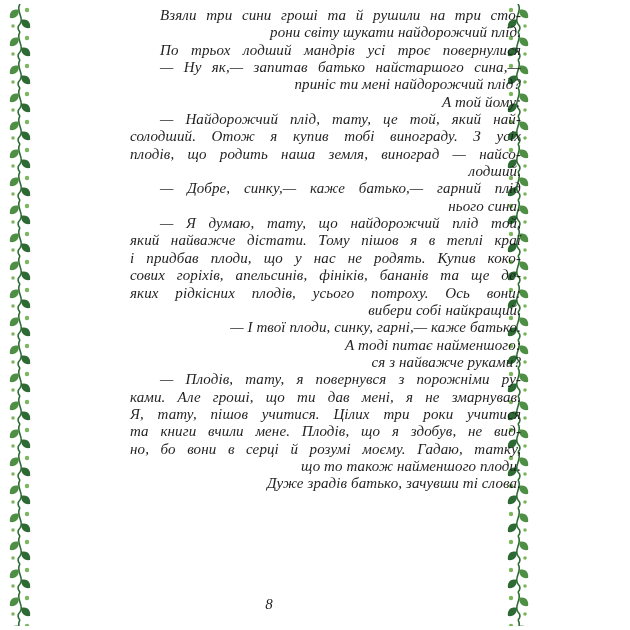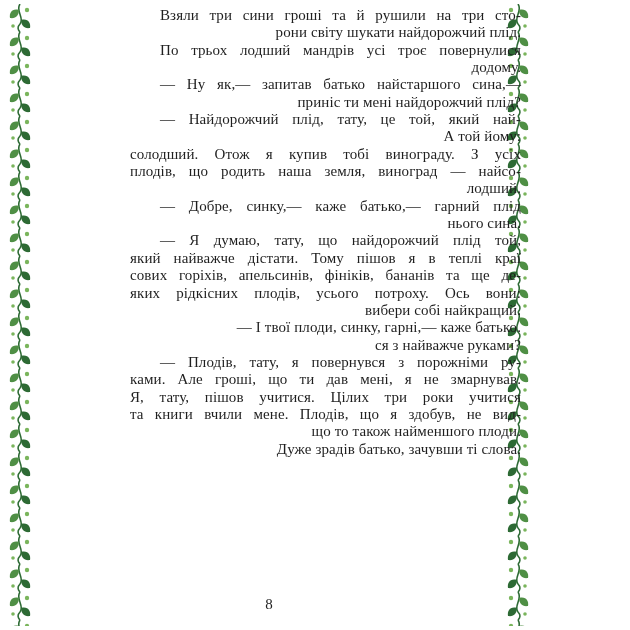--- a/index.html
+++ b/index.html
@@ -8,21 +8,21 @@
     --orn-mid:#4f8f45;
     --orn-light:#7ab55c;
     --page-bg:#ffffff;
   }
   html,body{margin:0;padding:0;}
   body{
     width:630px;height:630px;overflow:hidden;
     background:var(--page-bg);
     font-family:"Liberation Serif", serif;
   }
-  .page{position:relative;width:538px;height:630px;background:var(--page-bg);}
+  .page{position:relative;width:538px;height:630px;background:var(--page-bg);font-style:italic;}
   .ornament{position:absolute;top:4px;width:26px;height:622px;}
   .ornament.left{left:7px;}
   .ornament.right{right:7px;transform:scaleX(-1);}
   .text-block{
     position:absolute;left:130px;top:7px;width:391px;
   }
   .line{
     font-size:15px;line-height:17.35px;color:var(--text-color);
     letter-spacing:0.1px;
     text-align:right;
@@ -53,40 +53,42 @@
   </svg>
 
   <svg class="ornament right" viewBox="0 0 26 622" preserveAspectRatio="none" xmlns="http://www.w3.org/2000/svg">
     <rect x="0" y="0" width="26" height="622" fill="url(#leafpat)"></rect>
   </svg>
 
   <main class="text-block">
       <div class="line just ind">Взяли три сини гроші та й рушили на три сто-</div>
       <div class="line">рони світу шукати найдорожчий плід.</div>
       <div class="line just ind">По трьох лодший мандрів усі троє повернулися</div>
-      <div class="line">додому.</div>
       <div class="line just ind">— Ну як,— запитав батько найстаршого сина,—</div>
       <div class="line">приніс ти мені найдорожчий плід?</div>
+      <div class="line ind">А той йому:</div>
       <div class="line just ind">— Найдорожчий плід, тату, це той, який най-</div>
-      <div class="line ind">А той йому:</div>
       <div class="line just">солодший. Отож я купив тобі винограду. З усіх</div>
       <div class="line just">плодів, що родить наша земля, виноград — найсо-</div>
       <div class="line">лодший.</div>
       <div class="line just ind">— Добре, синку,— каже батько,— гарний плід</div>
       <div class="line">нього сина.</div>
       <div class="line just ind">— Я думаю, тату, що найдорожчий плід той,</div>
       <div class="line just">який найважче дістати. Тому пішов я в теплі краї</div>
+      <div class="line just">і придбав плоди, що у нас не родять. Купив коко-</div>
       <div class="line just">сових горіхів, апельсинів, фініків, бананів та ще де-</div>
       <div class="line just">яких рідкісних плодів, усього потроху. Ось вони:</div>
       <div class="line">вибери собі найкращий.</div>
       <div class="line ind">— І твої плоди, синку, гарні,— каже батько.</div>
+      <div class="line ind">А тоді питає найменшого:</div>
       <div class="line">ся з найважче руками?</div>
       <div class="line just ind">— Плодів, тату, я повернувся з порожніми ру-</div>
       <div class="line just">ками. Але гроші, що ти дав мені, я не змарнував.</div>
       <div class="line just">Я, тату, пішов учитися. Цілих три роки учитися</div>
       <div class="line just">та книги вчили мене. Плодів, що я здобув, не вид-</div>
+      <div class="line just">но, бо вони в серці й розумі моєму. Гадаю, татку,</div>
       <div class="line">що то також найменшого плоди.</div>
       <div class="line ind">Дуже зрадів батько, зачувши ті слова.</div>
     </main>
 
   <div class="page-number">8</div>
 
 </div>
 
 </body></html>

